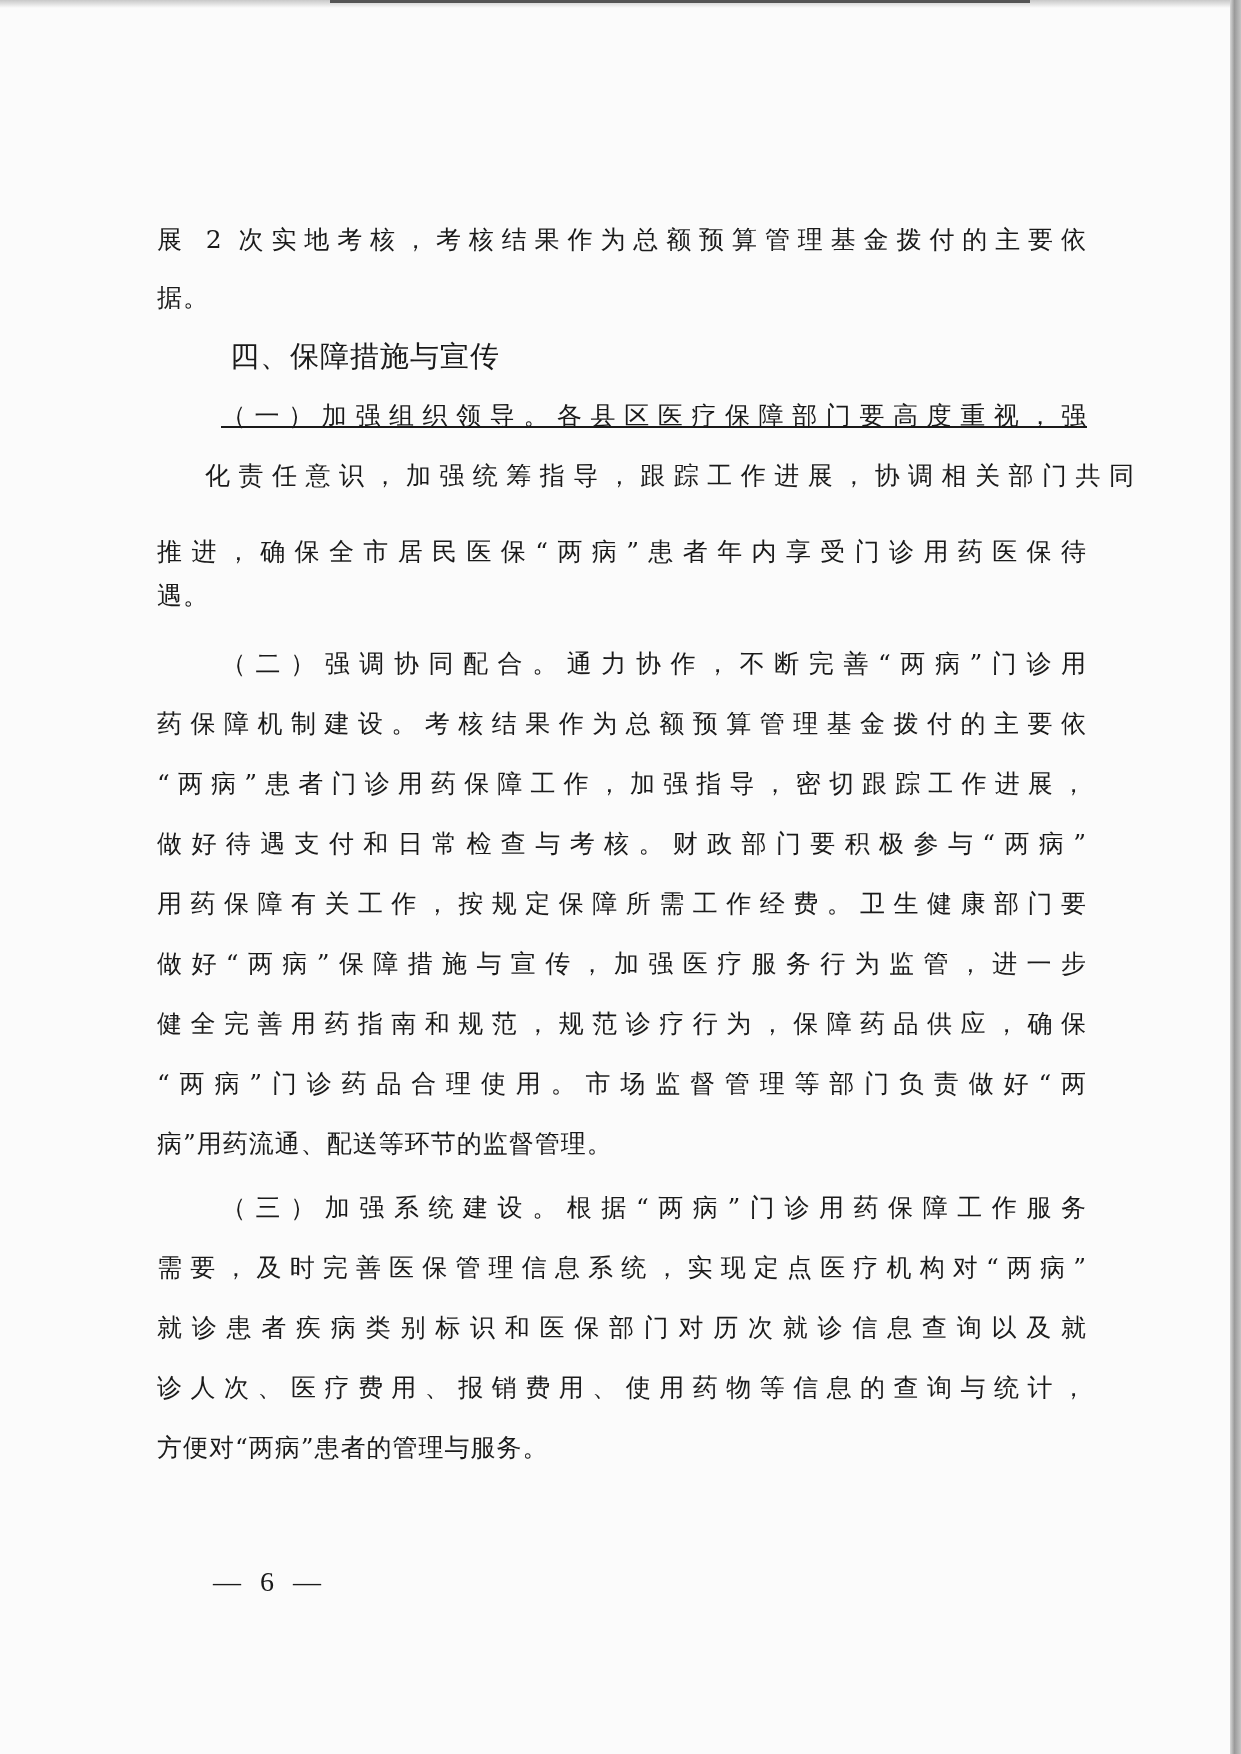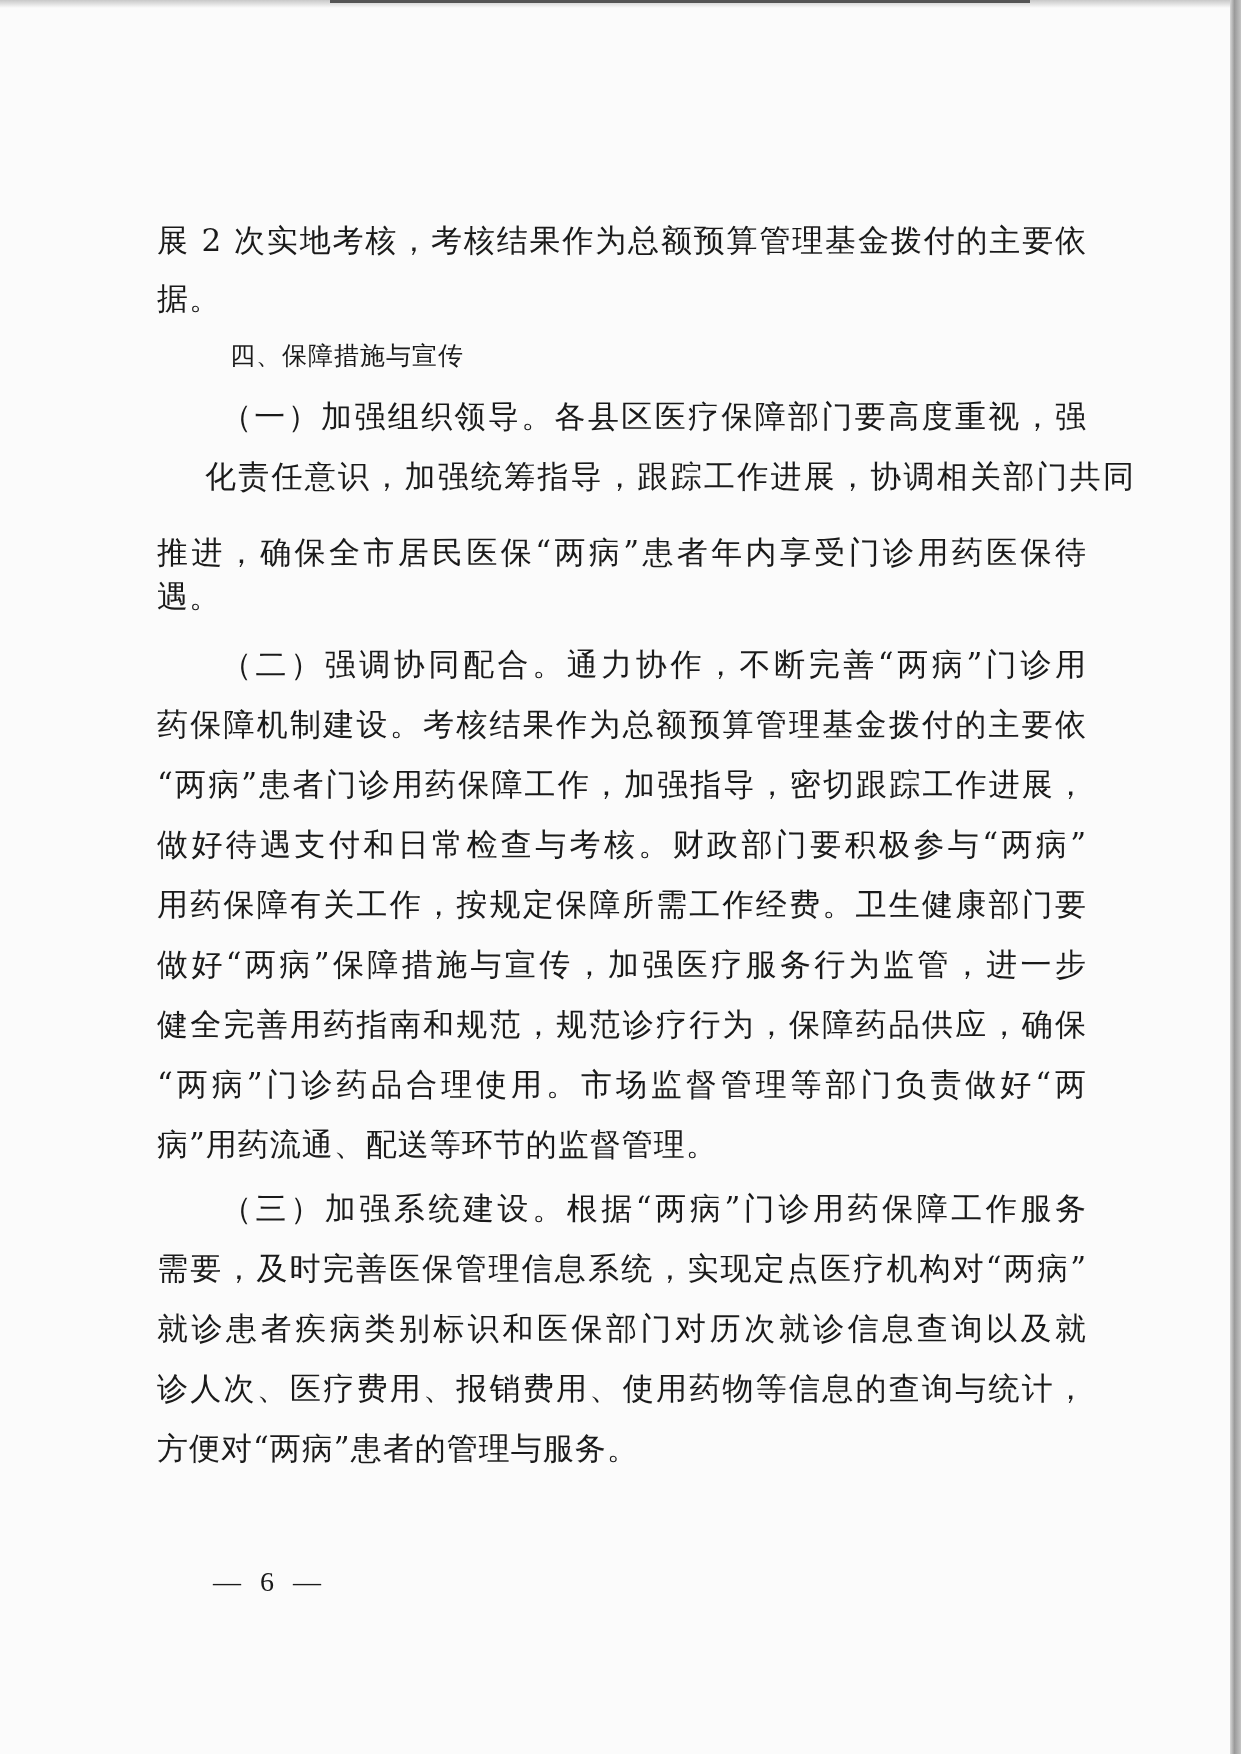--- a/index.html
+++ b/index.html
@@ -19,45 +19,45 @@
   }
   .rightedge {
     position:absolute; left:1230px; top:0; width:11px; height:1754px;
     background:linear-gradient(to right, #d8d8d8, #9a9a9a 40%, #c4c4c4);
   }
   .page {
     position:absolute; left:157px; top:220px; width:930px;
   }
   .line {
     position:absolute; left:0; height:40px; line-height:40px;
-    font-size:31px; white-space:nowrap; letter-spacing:1px;
+    font-size:25px; white-space:nowrap; letter-spacing:1px;
   }
   .justify { width:930px; text-align:justify; text-align-last:justify; }
   .indent { left:64px; width:866px; }
   .heading {
     font-family:"DejaVu Sans","Liberation Sans",sans-serif;
-    font-size:25px; left:73px;
+    font-size:29px; left:73px;
   }
   .pagenum {
     position:absolute; left:213px; top:1566px; font-size:28px;
     letter-spacing:6px; font-family:"Liberation Serif","DejaVu Serif",serif;
   }
 </style>
 </head>
 <body>
 
 <div class="topshadow"></div>
 <div class="topdark"></div>
 <div class="rightedge"></div>
 
 <div class="page" id="page">
     <div class="line justify" style="top: 0px;">展 2 次实地考核，考核结果作为总额预算管理基金拨付的主要依</div>
     <div class="line" style="top: 58px;">据。</div>
     <div class="line heading" style="top: 116px;">四、保障措施与宣传</div>
-    <div class="line justify indent" style="top: 176px;">（一）加强组织领导。各县区医疗保障部门要高度重视，强</div>
+    <div class="line justify indent" style="top: 176px; text-decoration: underline;">（一）加强组织领导。各县区医疗保障部门要高度重视，强</div>
     <div class="line justify" style="top: 236px; margin-left: 48px;">化责任意识，加强统筹指导，跟踪工作进展，协调相关部门共同</div>
     <div class="line justify" style="top: 312px;">推进，确保全市居民医保“两病”患者年内享受门诊用药医保待</div>
     <div class="line" style="top: 356px;">遇。</div>
     <div class="line justify indent" style="top: 424px;">（二）强调协同配合。通力协作，不断完善“两病”门诊用</div>
     <div class="line justify" style="top: 484px;">药保障机制建设。考核结果作为总额预算管理基金拨付的主要依</div>
     <div class="line justify" style="top: 544px;">“两病”患者门诊用药保障工作，加强指导，密切跟踪工作进展，</div>
     <div class="line justify" style="top: 604px;">做好待遇支付和日常检查与考核。财政部门要积极参与“两病”</div>
     <div class="line justify" style="top: 664px;">用药保障有关工作，按规定保障所需工作经费。卫生健康部门要</div>
     <div class="line justify" style="top: 724px;">做好“两病”保障措施与宣传，加强医疗服务行为监管，进一步</div>
     <div class="line justify" style="top: 784px;">健全完善用药指南和规范，规范诊疗行为，保障药品供应，确保</div>

